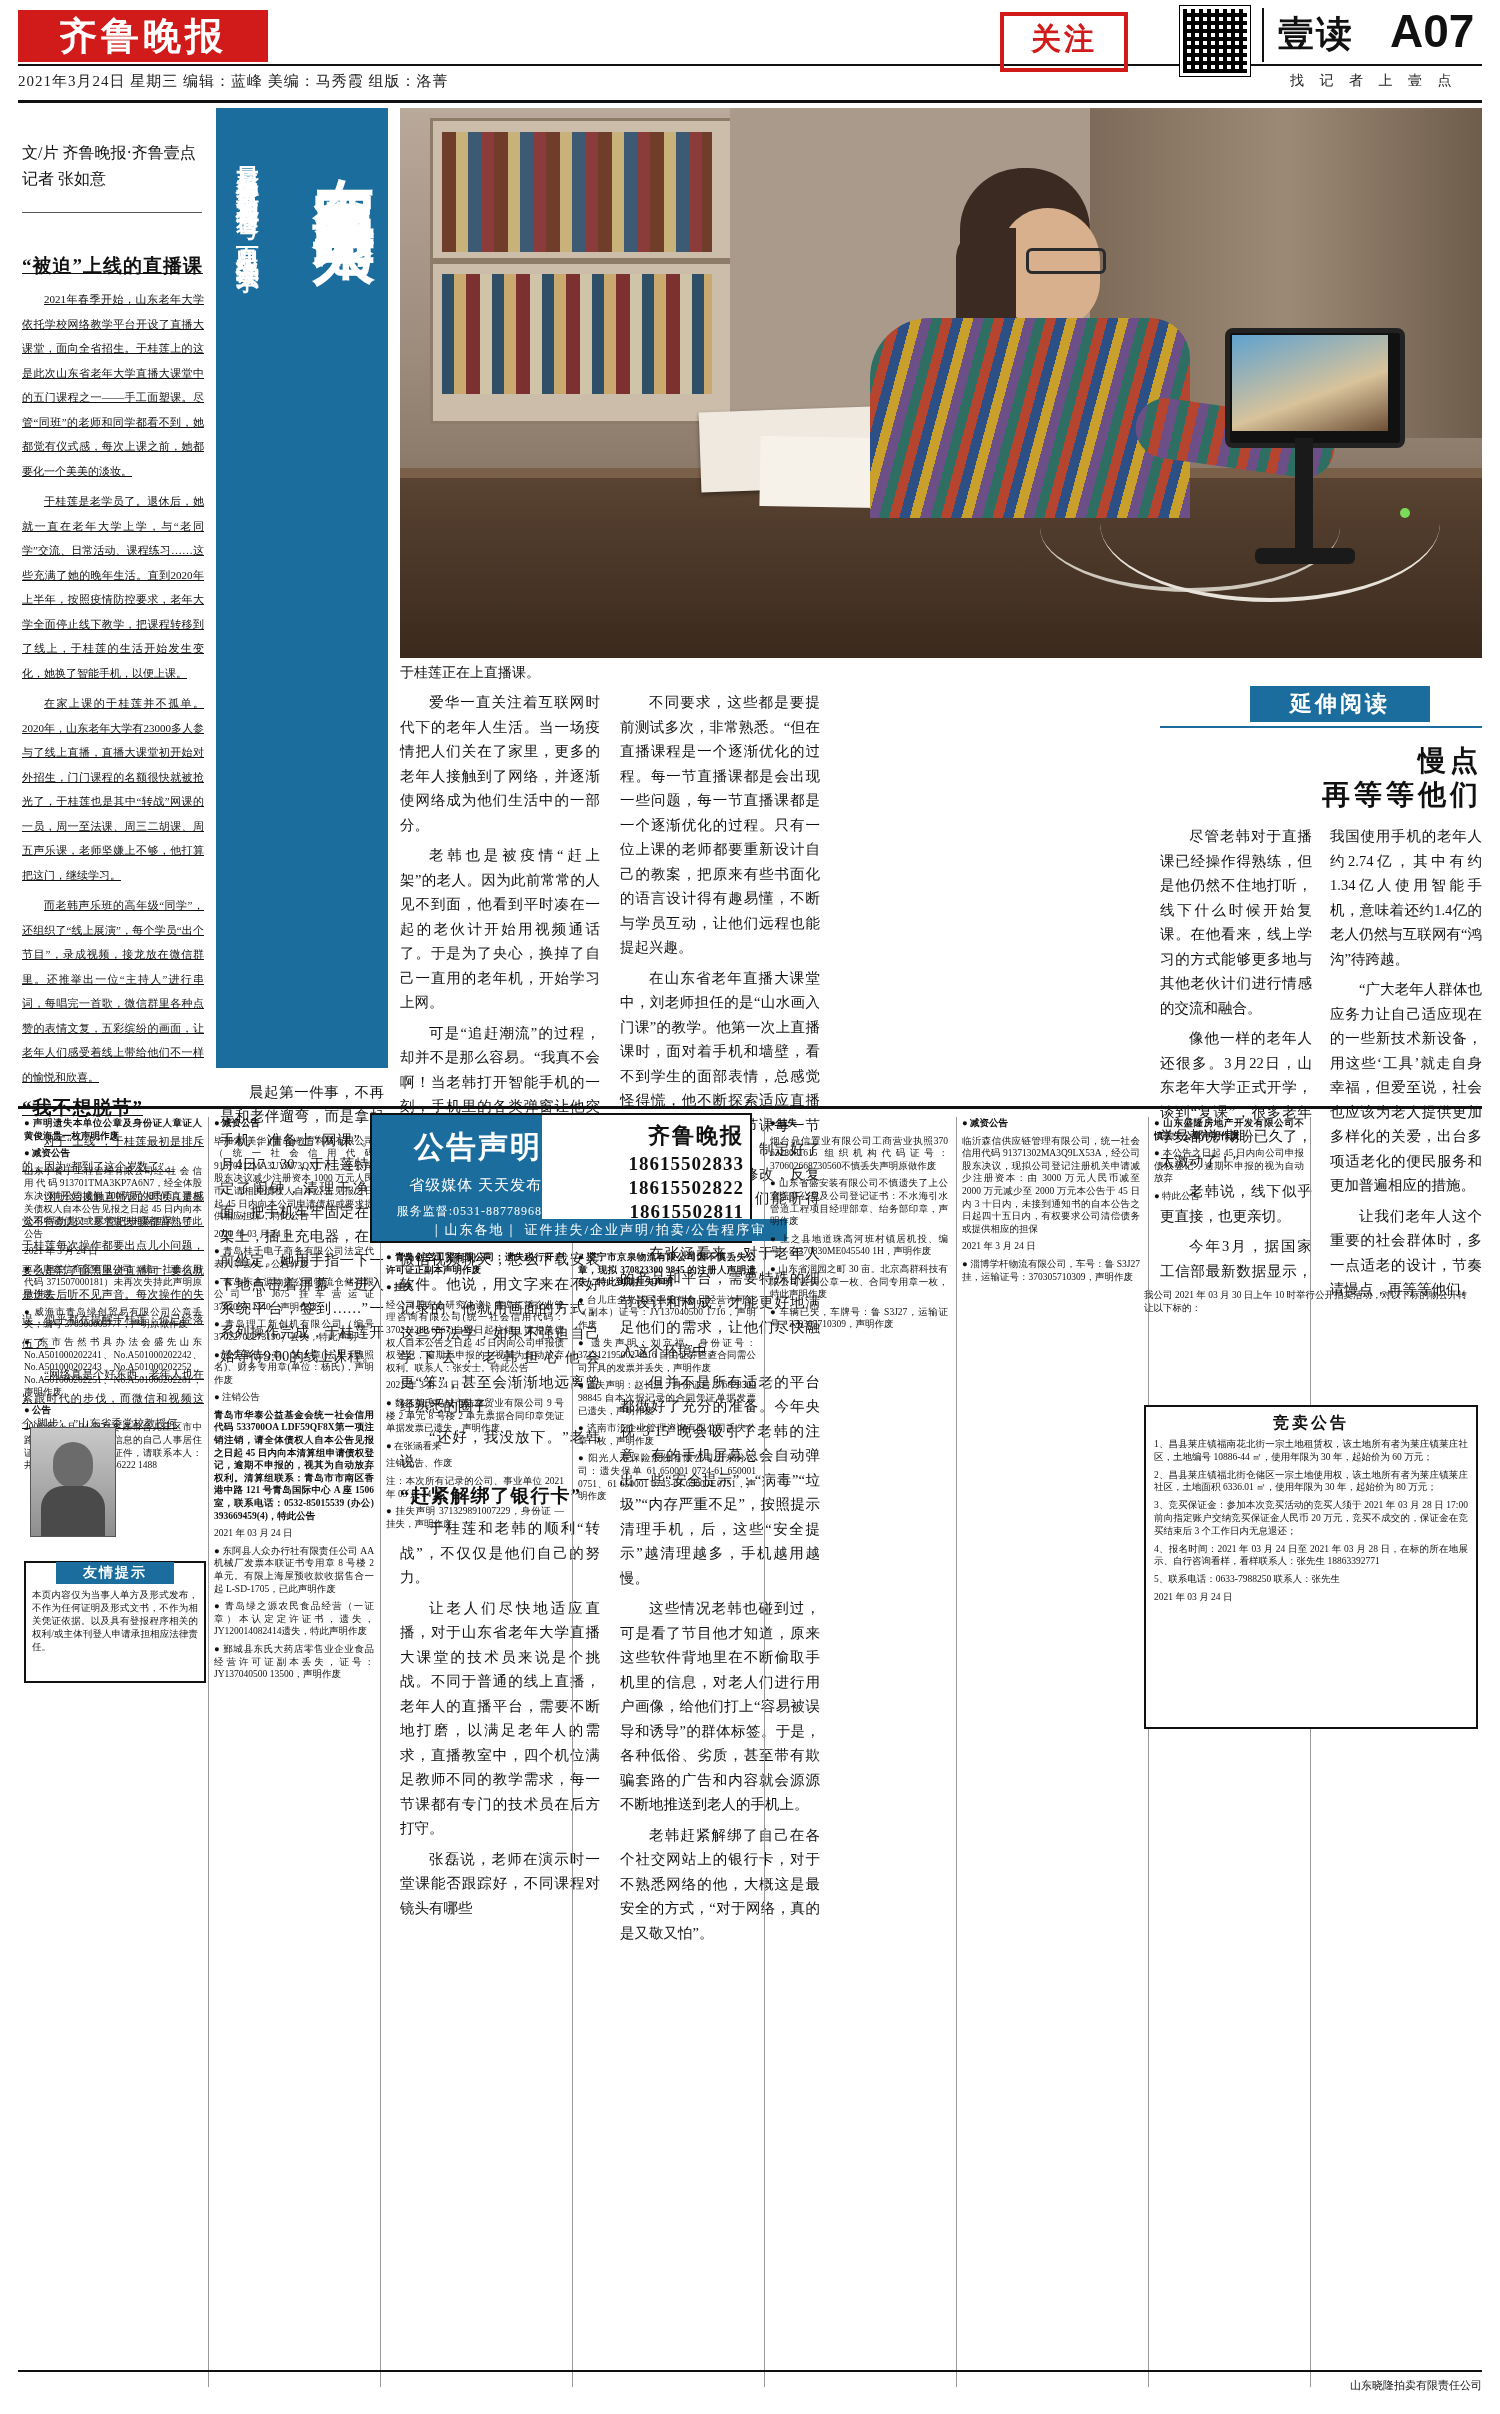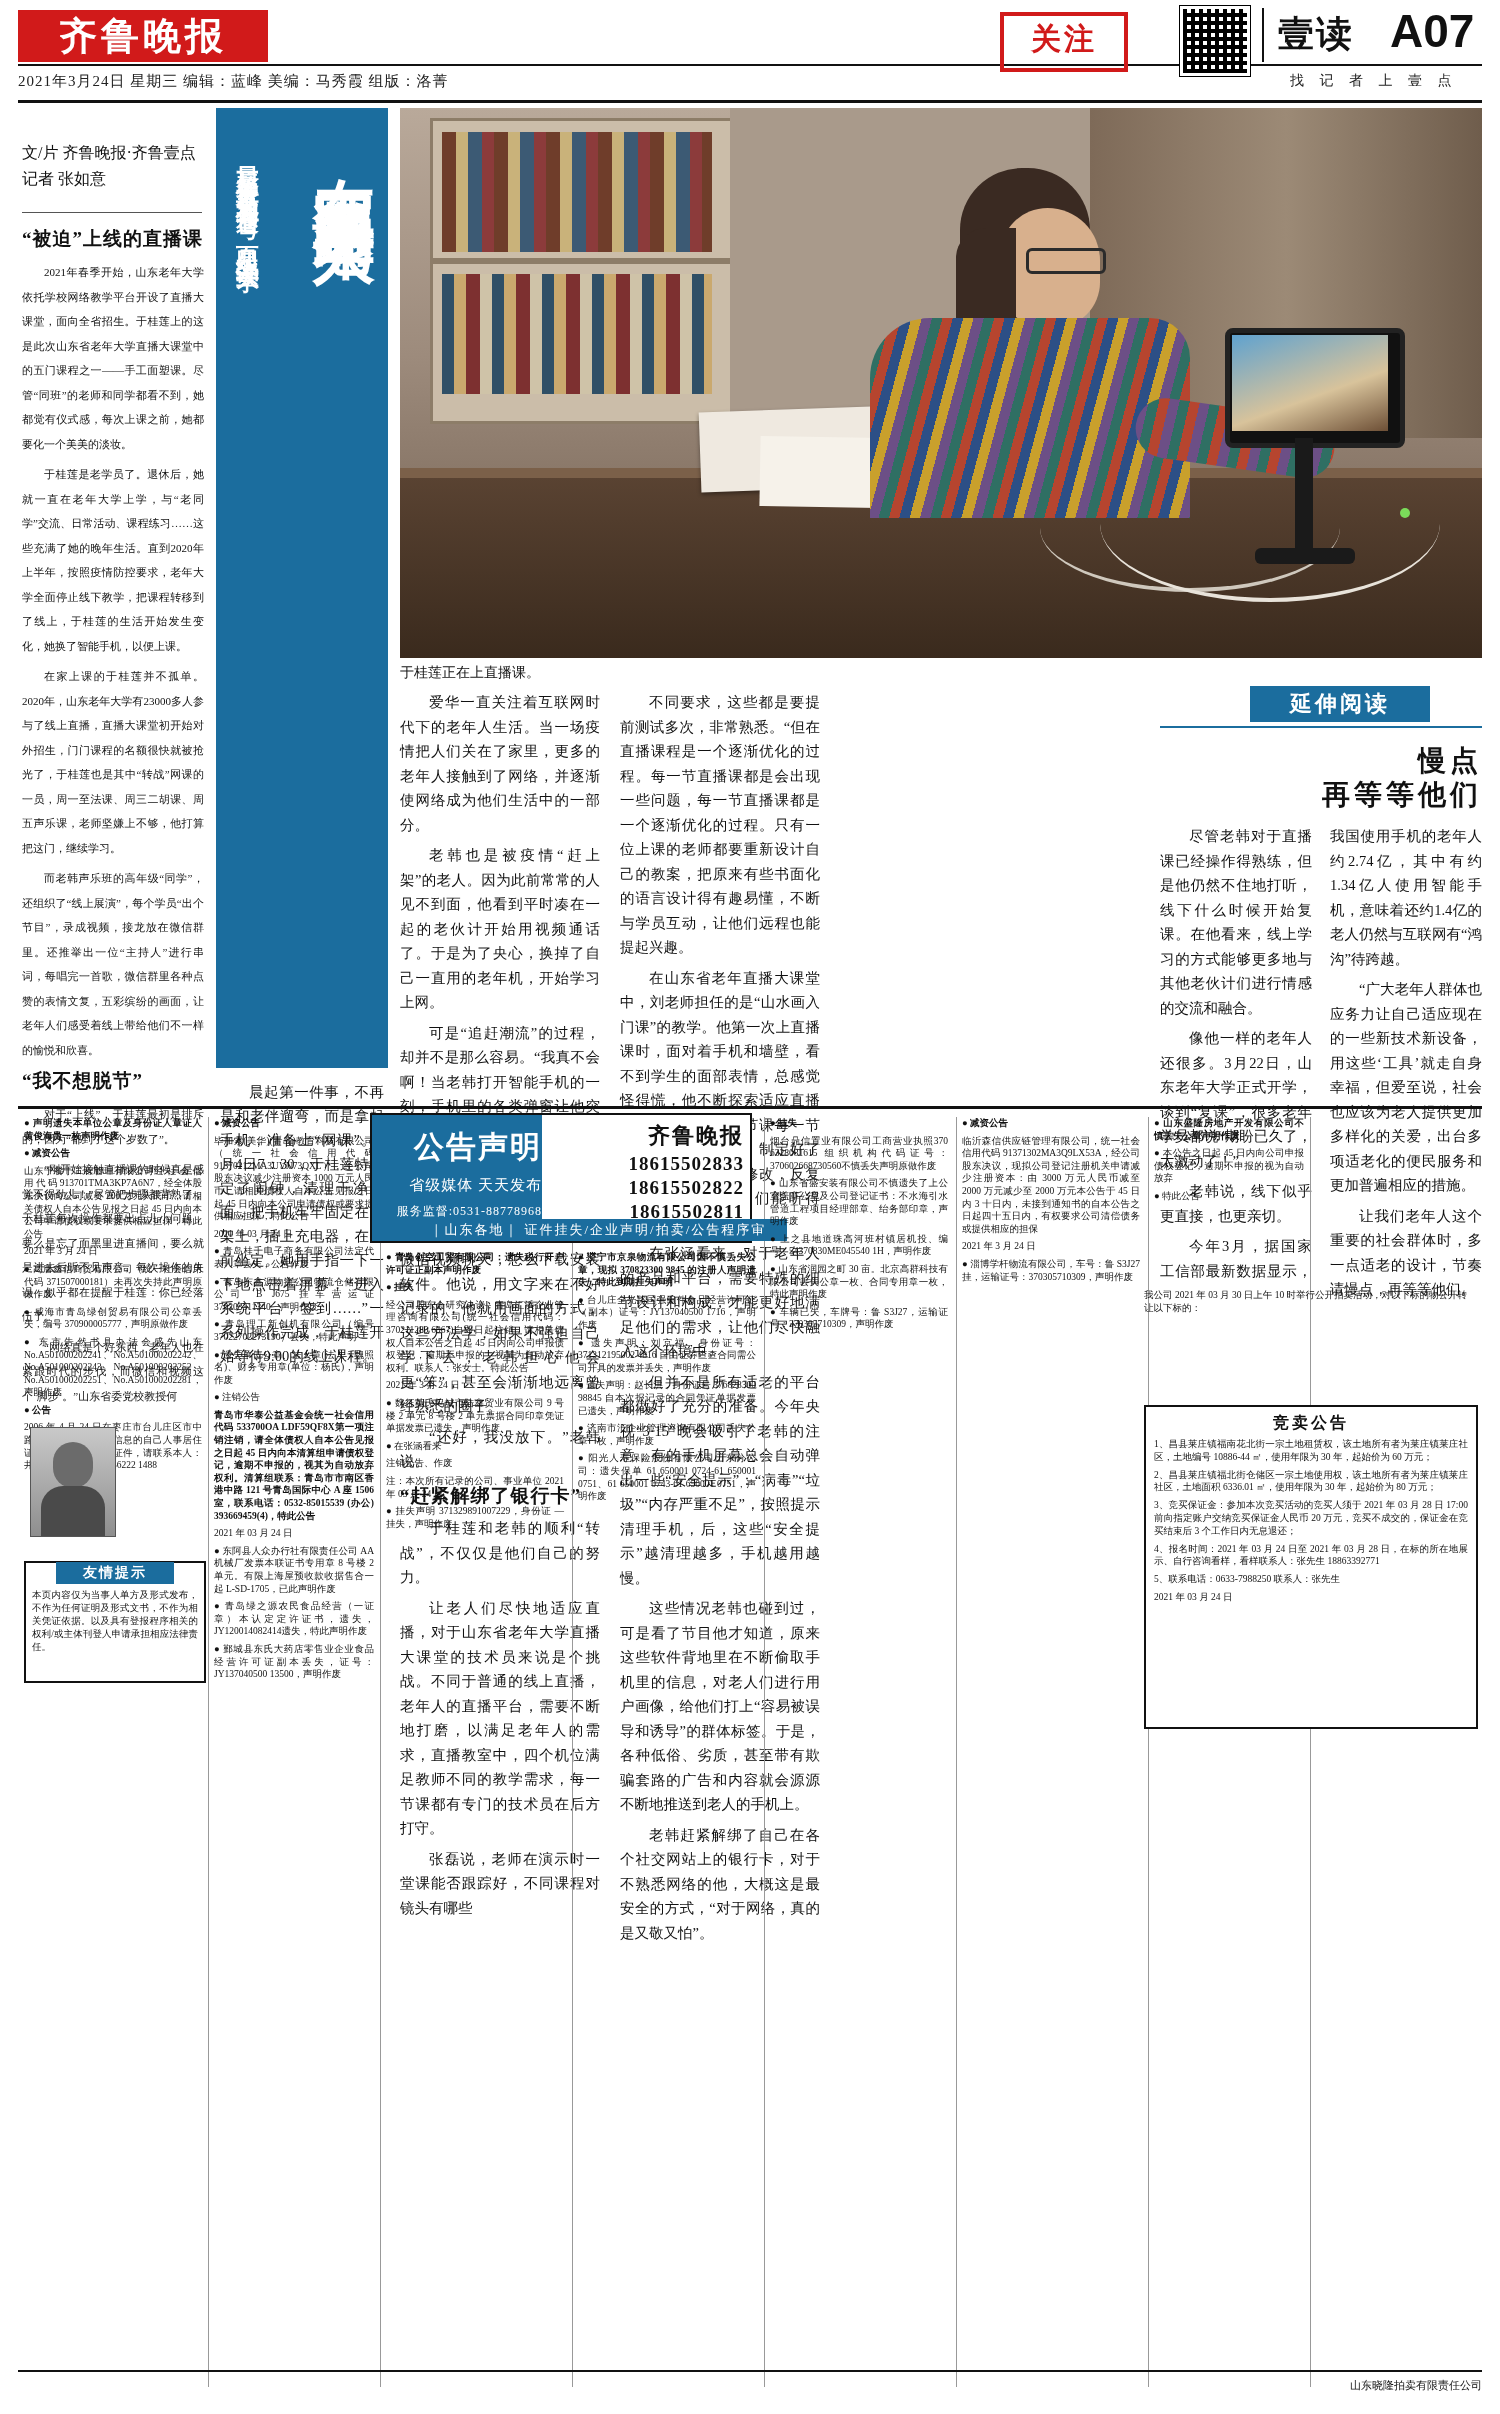--- a/index.html
+++ b/index.html
@@ -57,21 +57,21 @@
 
   
   .byline {
     position:absolute; left:22px; top:140px; width:180px;
     font-size:16px; line-height:26px; color:#111;
   }
   .byline .ln { display:block; }
   .byline-rule { position:absolute; left:22px; top:212px; width:180px; height:1px; background:#555; }
 
   
-  .col-left { position:absolute; left:22px; top:220px; width:182px; }
+  .col-left { position:absolute; left:22px; top:247px; width:182px;text-decoration:underline; }
   .sub-h {
     font-size:19px; font-weight:bold; margin:6px 0 8px 0; letter-spacing:1px;
   }
   .bodytext {
     font-size:11px; line-height:24.5px; text-align:justify;
     text-justify:inter-ideograph; color:#111;
   }
   .bodytext p { margin:0 0 6px 0; text-indent:2em; }
 
   

